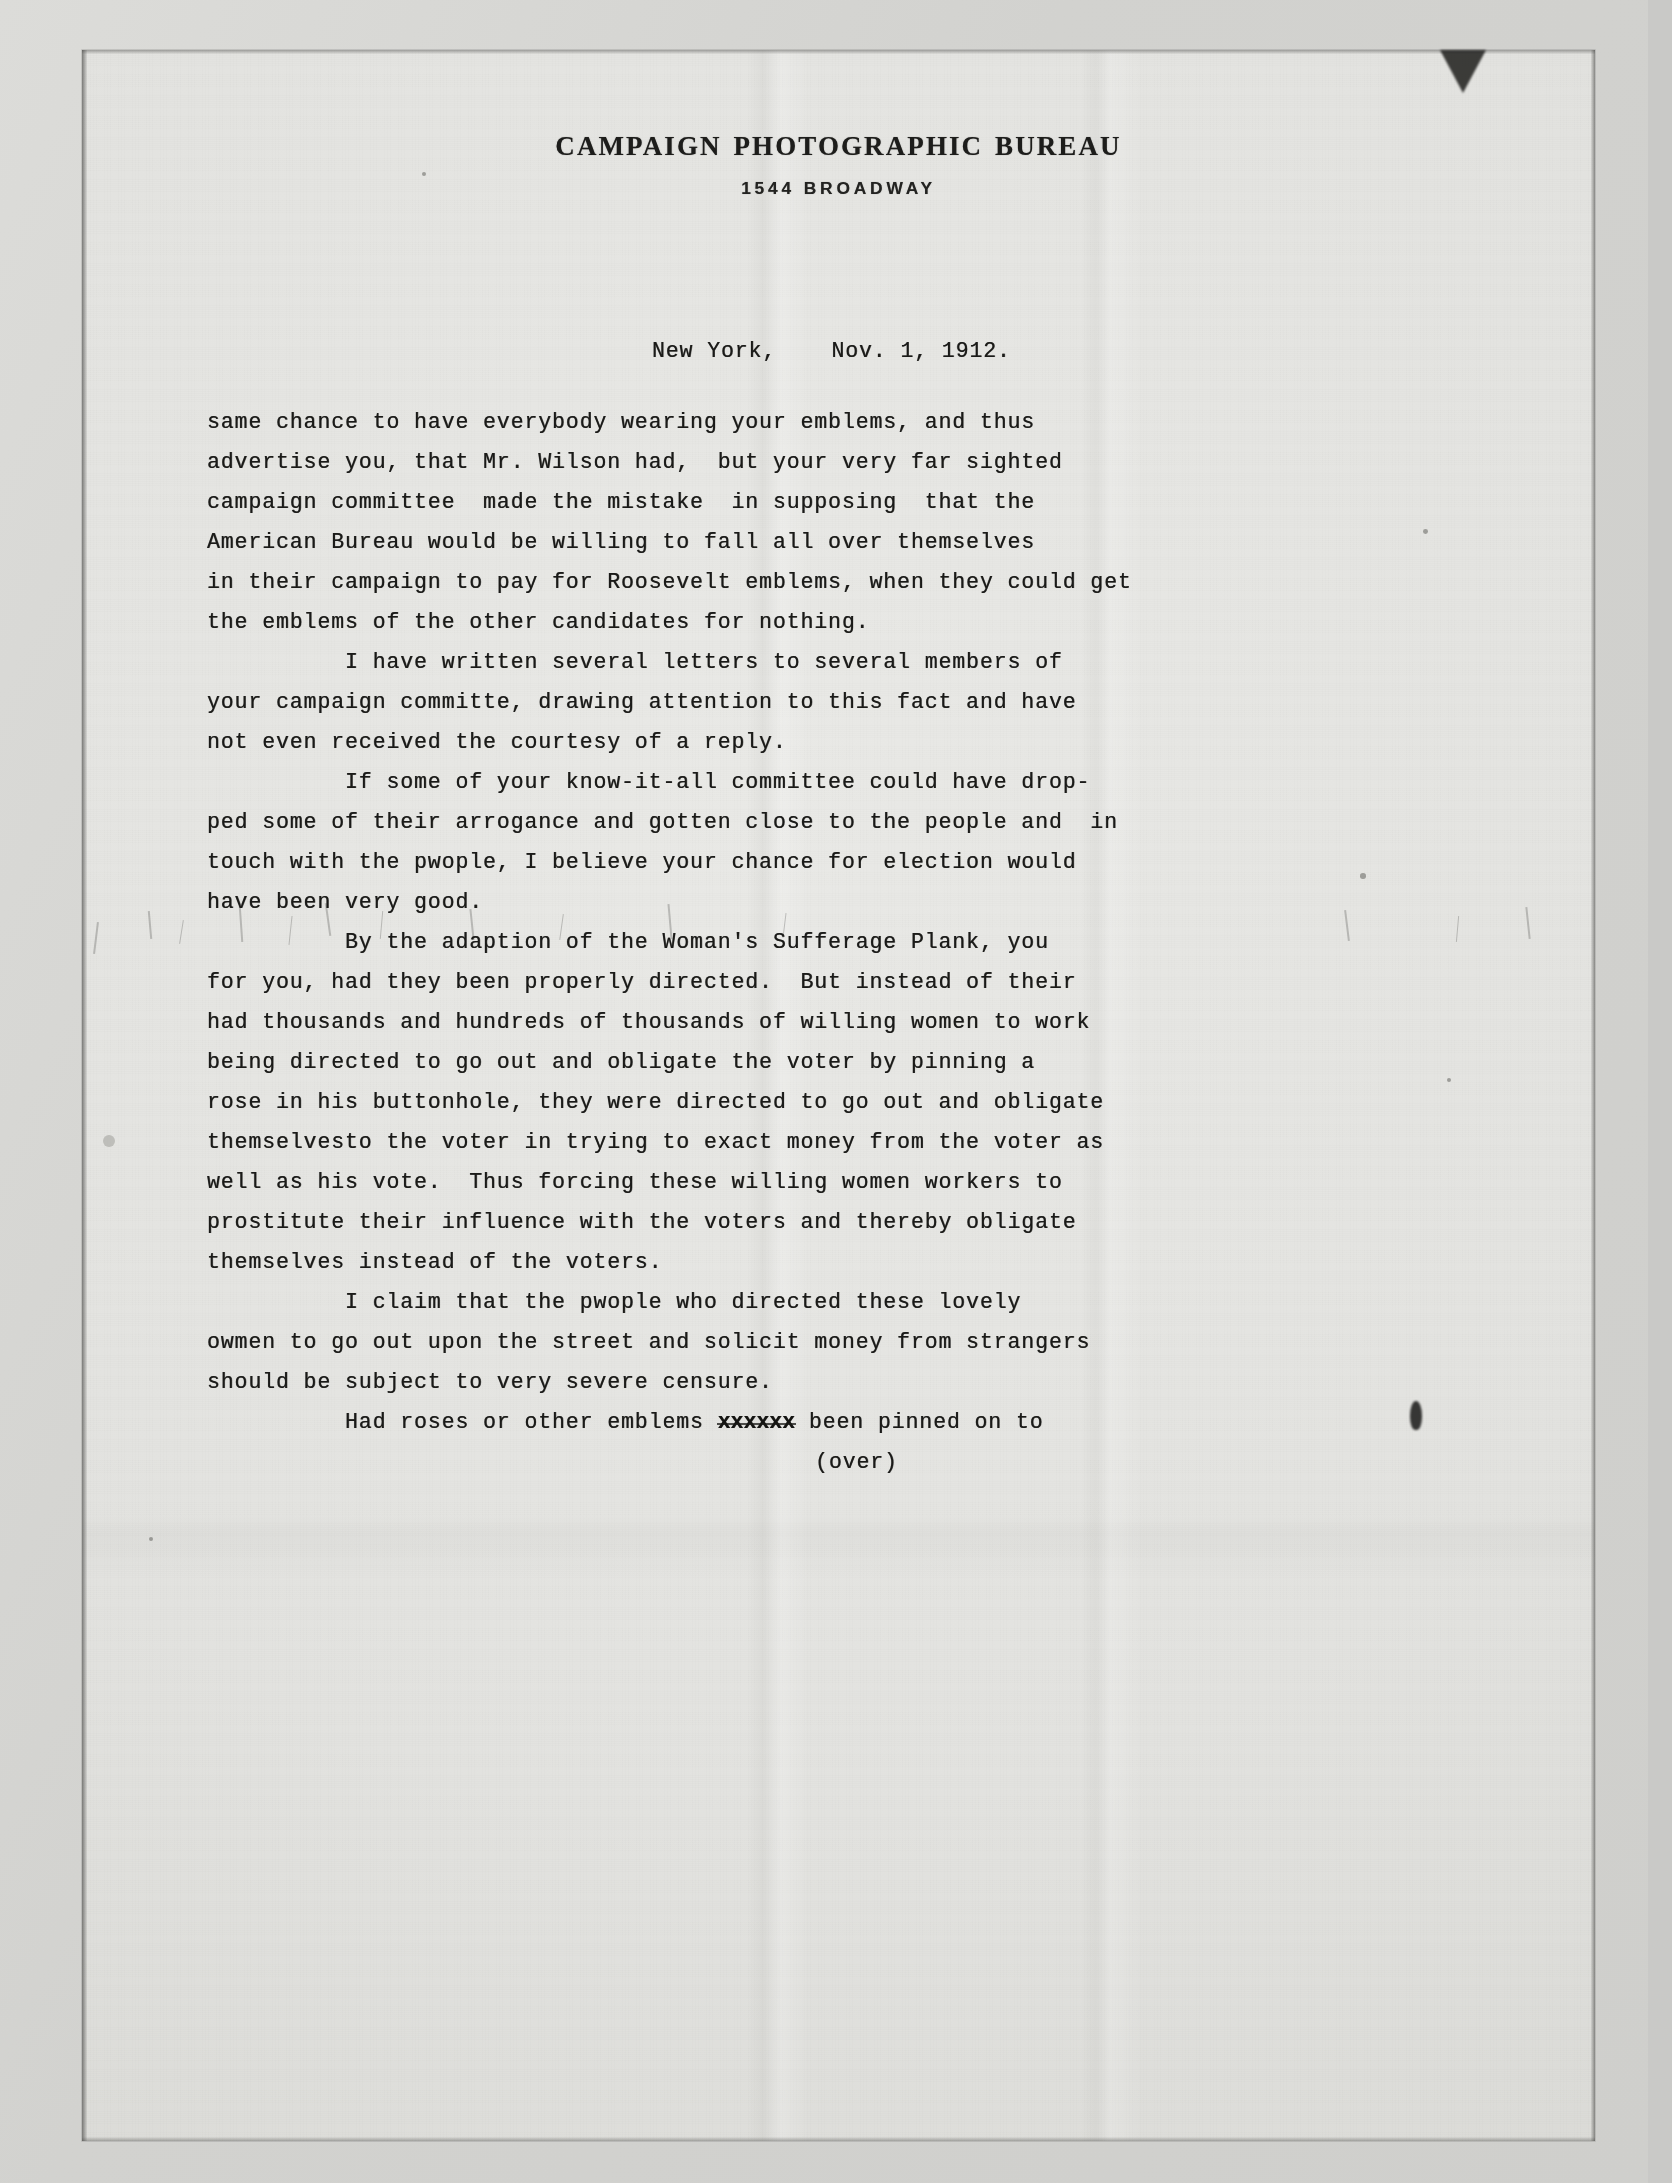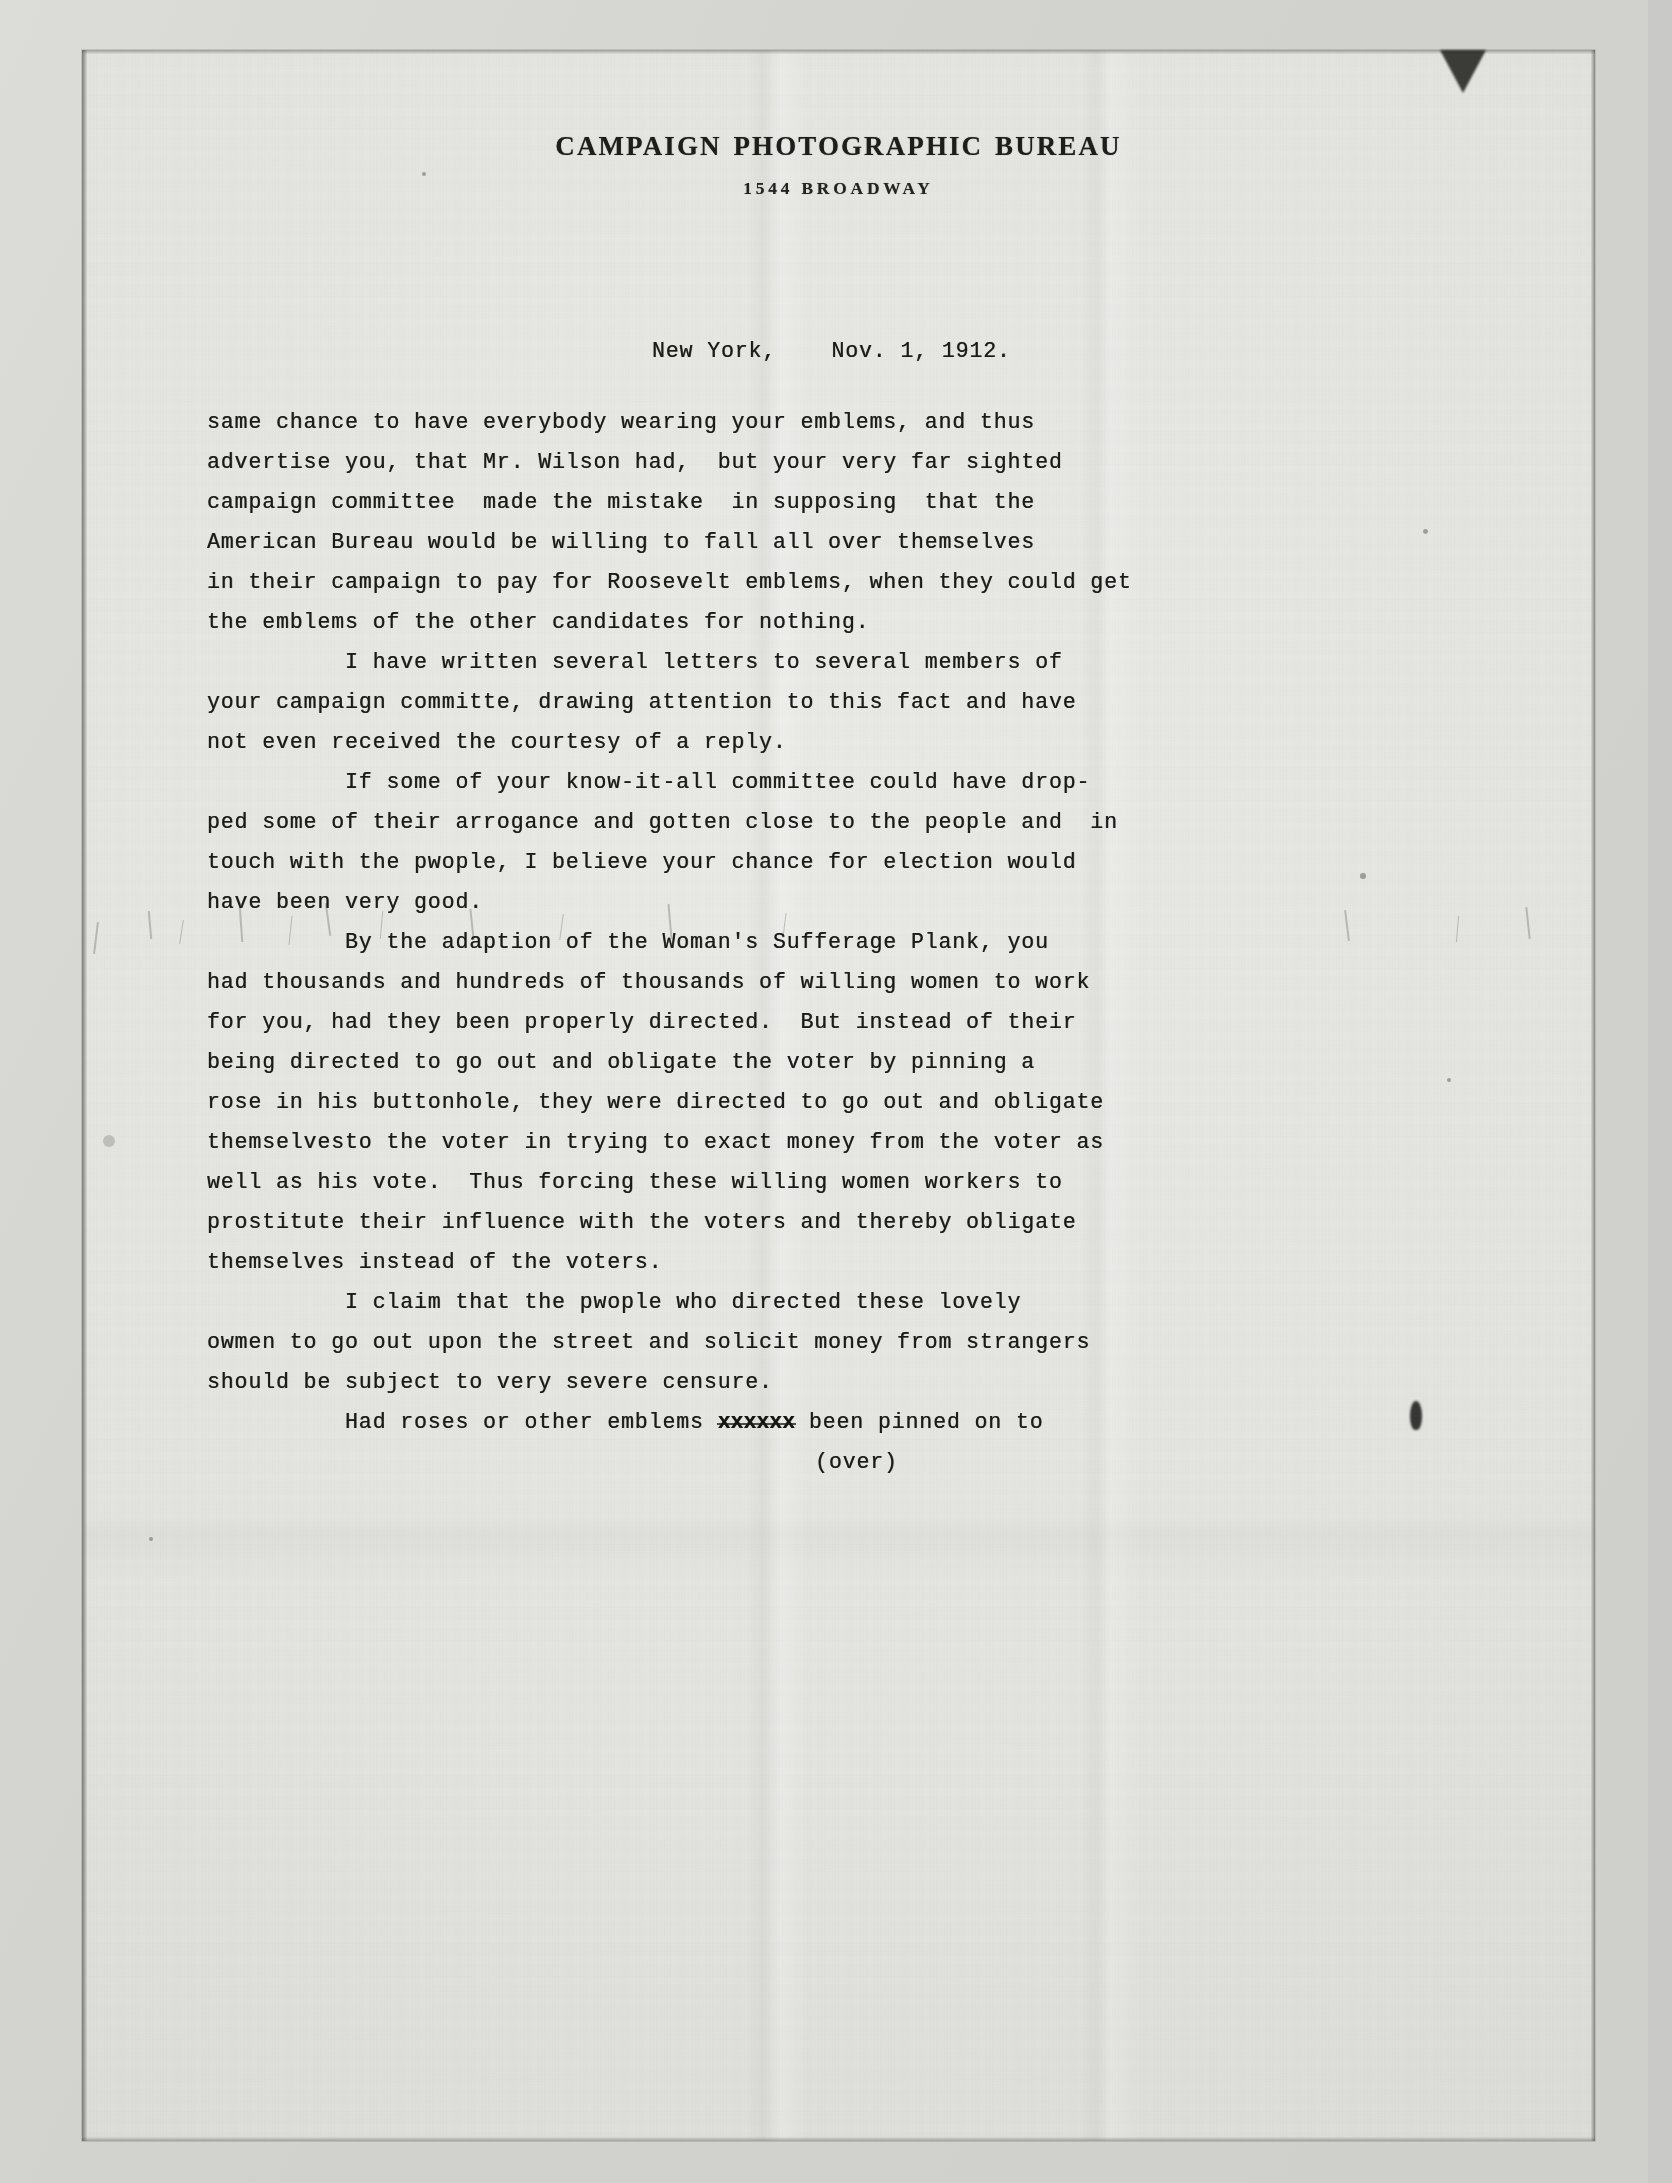--- a/index.html
+++ b/index.html
@@ -138,21 +138,21 @@
     font-size: 39px;
     font-weight: 700;
     letter-spacing: 2.1px;
     color: #1d1d1b;
     font-variant: small-caps;
     text-transform: lowercase;
     text-shadow: 0 0 1px rgba(40,40,38,.55);
   }
   #bureau-address {
     margin-top: 14px;
-    font-family: Liberation Serif, serif;
+    font-family: Liberation Sans, sans-serif;
     font-size: 17.4px;
     font-weight: 700;
     letter-spacing: 3.8px;
     color: #232321;
     text-shadow: 0 0 0.8px rgba(40,40,38,.5);
     text-align: center;
   }
 
   
   #typed {
@@ -255,22 +255,22 @@
       <div class="tline">          I have written several letters to several members of</div>
       <div class="tline">your campaign committe, drawing attention to this fact and have</div>
       <div class="tline">not even received the courtesy of a reply.</div>
 
       <div class="tline">          If some of your know-it-all committee could have drop-</div>
       <div class="tline">ped some of their arrogance and gotten close to the people and  in</div>
       <div class="tline">touch with the pwople, I believe your chance for election would</div>
       <div class="tline">have been very good.</div>
 
       <div class="tline">          By the adaption of the Woman's Sufferage Plank, you</div>
+      <div class="tline">for you, had they been properly directed.  But instead of their</div>
       <div class="tline">had thousands and hundreds of thousands of willing women to work</div>
-      <div class="tline">for you, had they been properly directed.  But instead of their</div>
       <div class="tline">being directed to go out and obligate the voter by pinning a</div>
       <div class="tline">rose in his buttonhole, they were directed to go out and obligate</div>
       <div class="tline">themselvesto the voter in trying to exact money from the voter as</div>
       <div class="tline">well as his vote.  Thus forcing these willing women workers to</div>
       <div class="tline">prostitute their influence with the voters and thereby obligate</div>
       <div class="tline">themselves instead of the voters.</div>
 
       <div class="tline">          I claim that the pwople who directed these lovely</div>
       <div class="tline">owmen to go out upon the street and solicit money from strangers</div>
       <div class="tline">should be subject to very severe censure.</div>

